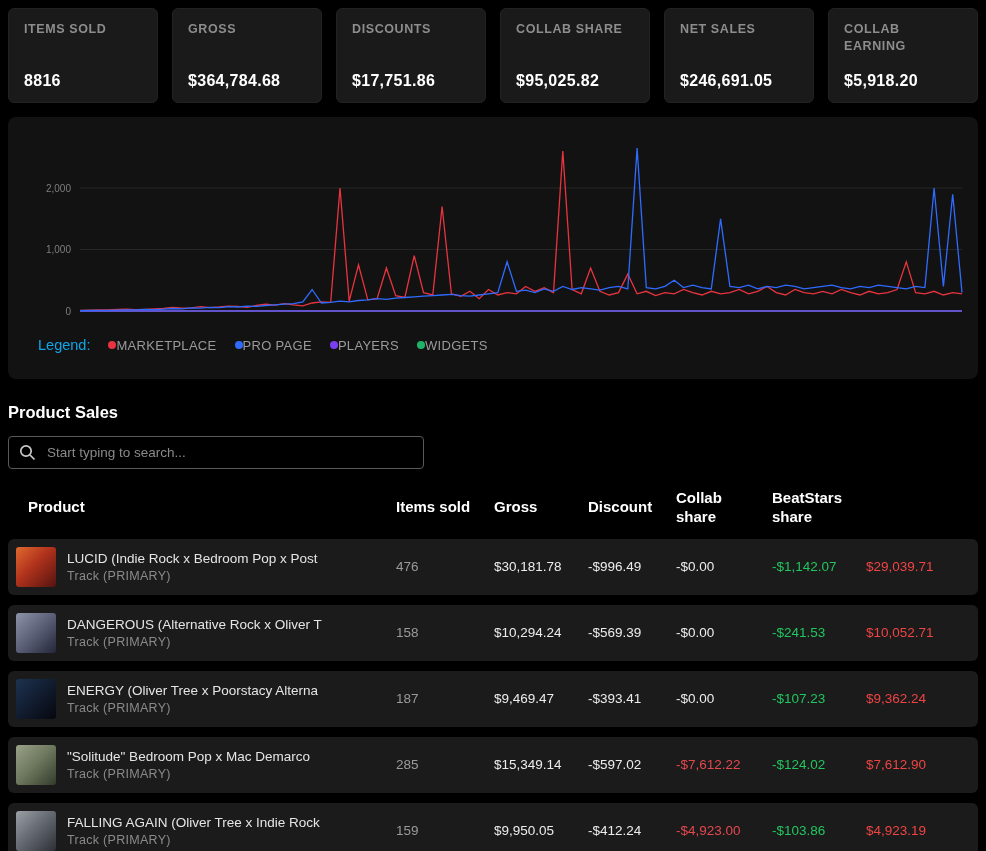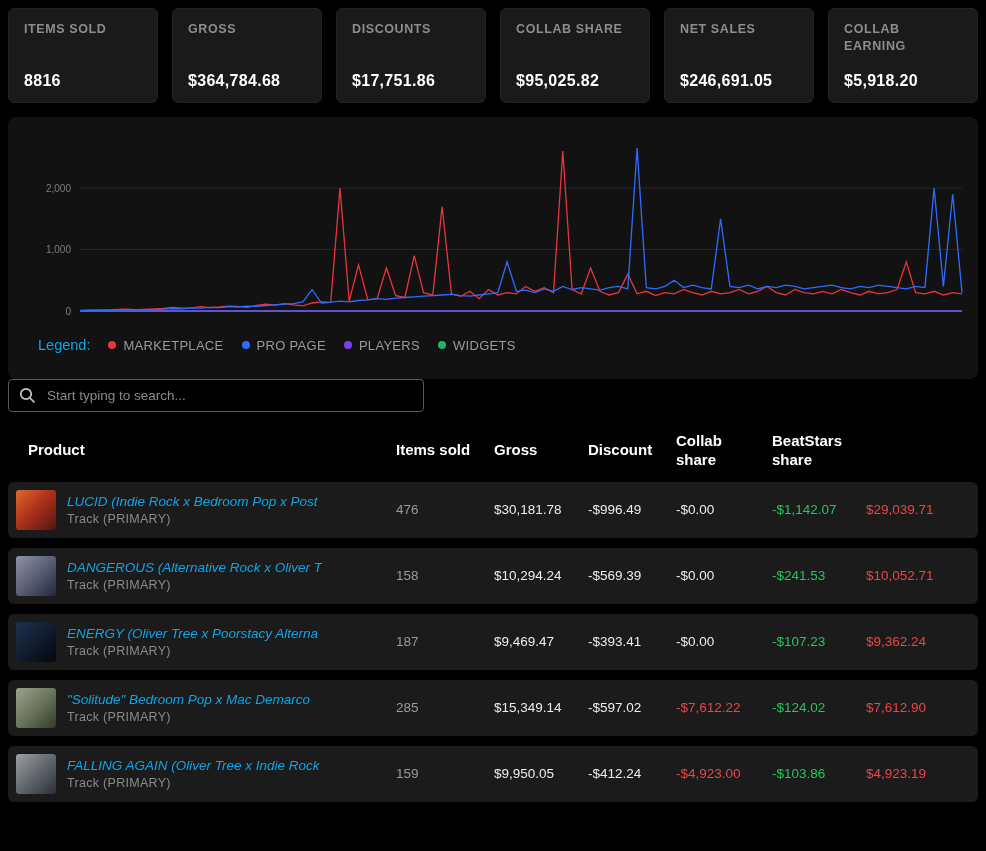--- a/index.html
+++ b/index.html
@@ -26,21 +26,21 @@
   .stat-value { color: #fff; font-size: 16px; font-weight: 600; letter-spacing: .3px; }
 
   
   .chart-panel {
     background: #121212; border-radius: 8px; margin-top: 14px;
     height: 262px; padding: 6px 8px 8px; position: relative;
   }
   svg.chart { display: block; width: 100%; height: 206px; }
   .legend-row { display: flex; align-items: center; gap: 18px; padding: 8px 0 0 22px; }
   .legend-title { color: #0ea5e9; font-size: 14.5px; }
-  .legend-item { display: flex; align-items: center; gap: 7px; color: #9a9a9a; font-size: 13px; letter-spacing: .3px; cursor: pointer; }
+  .legend-item { display: flex; align-items: center; color: #9a9a9a; font-size: 13px; letter-spacing: .3px; cursor: pointer; }
   .legend-dot { width: 8px; height: 8px; border-radius: 50%; }
 
   
   .section-title { font-size: 16.5px; font-weight: 700; margin: 24px 0 14px 0; color: #fff; }
   .search-box { position: relative; width: 416px; margin-bottom: 12px; }
   .search-input {
     width: 100%; height: 33px; background: transparent;
     border: 1px solid #5a5a5a; border-radius: 4px;
     color: #ddd; padding: 0 10px 0 38px; font-size: 13.5px;
     font-family: "Liberation Sans", sans-serif; outline: none;
@@ -61,21 +61,21 @@
   .th-net span { display: inline-block; max-width: 64px; }
   .sort-chevron { margin-bottom: 2px; cursor: pointer; }
 
   .row {
     background: #1b1b1b; border-radius: 6px; height: 56px;
     margin-bottom: 10px; font-size: 13.5px; cursor: pointer;
   }
   .cell-product { display: flex; align-items: center; gap: 11px; padding-left: 8px; min-width: 0; overflow: hidden; }
   .thumb { width: 40px; height: 40px; border-radius: 3px; flex-shrink: 0; }
   .p-text { min-width: 0; }
-  .p-title { color: #0ea5e9; font-size: 13.5px; white-space: nowrap; overflow: hidden; font-style: italic; }
+  .p-title { color: #e5e5e5; font-size: 13.5px; white-space: nowrap; overflow: hidden; }
   .p-sub { color: #8a8a8a; font-size: 12.5px; margin-top: 3px; letter-spacing: .3px; }
   .cell-items { color: #9a9a9a; }
   .cell-gross, .cell-discount { color: #ececec; }
   .cell-collab { color: #ececec; }
   .cell-collab[data-state="neg"] { color: #e4484e; }
   .cell-bs { color: #22c55e; }
   .cell-net { color: #ef4444; }
 </style>
 </head>
 <body>
@@ -136,20 +136,21 @@
         <span class="legend-dot" style="background: rgb(122, 63, 242);"></span>
         <span>PLAYERS</span>
       </span>
       <span class="legend-item">
         <span class="legend-dot" style="background: rgb(29, 180, 106);"></span>
         <span>WIDGETS</span>
       </span>
     </div>
   </div>
 
+  <div class="section-title">Product Sales</div>
 
   <div class="search-box">
     <span class="search-icon">
       <svg width="17" height="17">
           <circle cx="7" cy="7" r="5.2" stroke="#c9c9c9" stroke-width="1.7" fill="none"></circle>
           <line x1="11" y1="11" x2="15.5" y2="15.5" stroke="#c9c9c9" stroke-width="1.7"></line>
         </svg>
     </span>
     <input class="search-input" type="text" placeholder="Start typing to search..." style="">
   </div>

